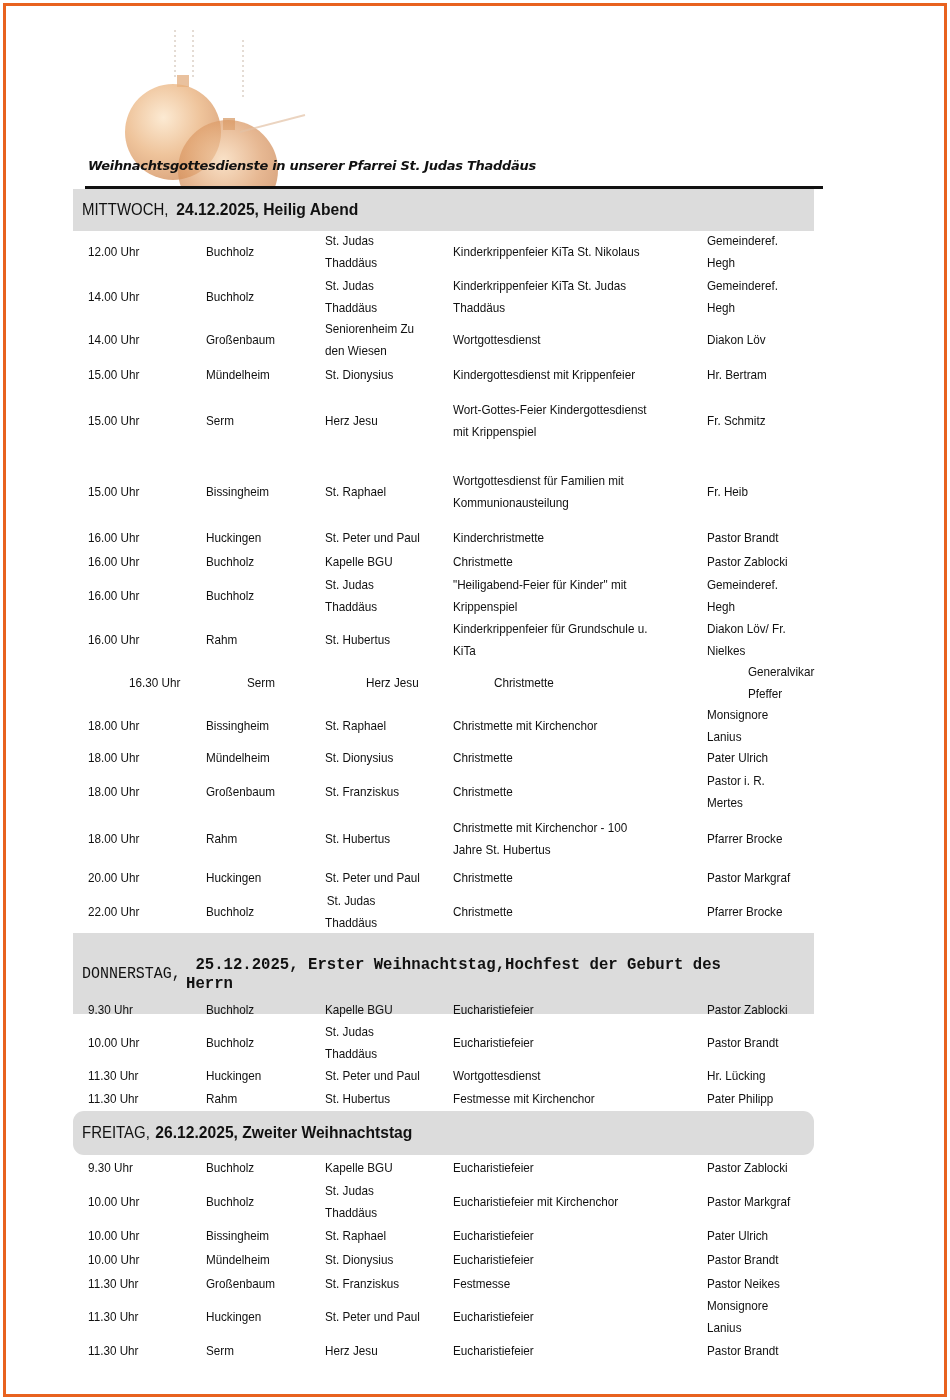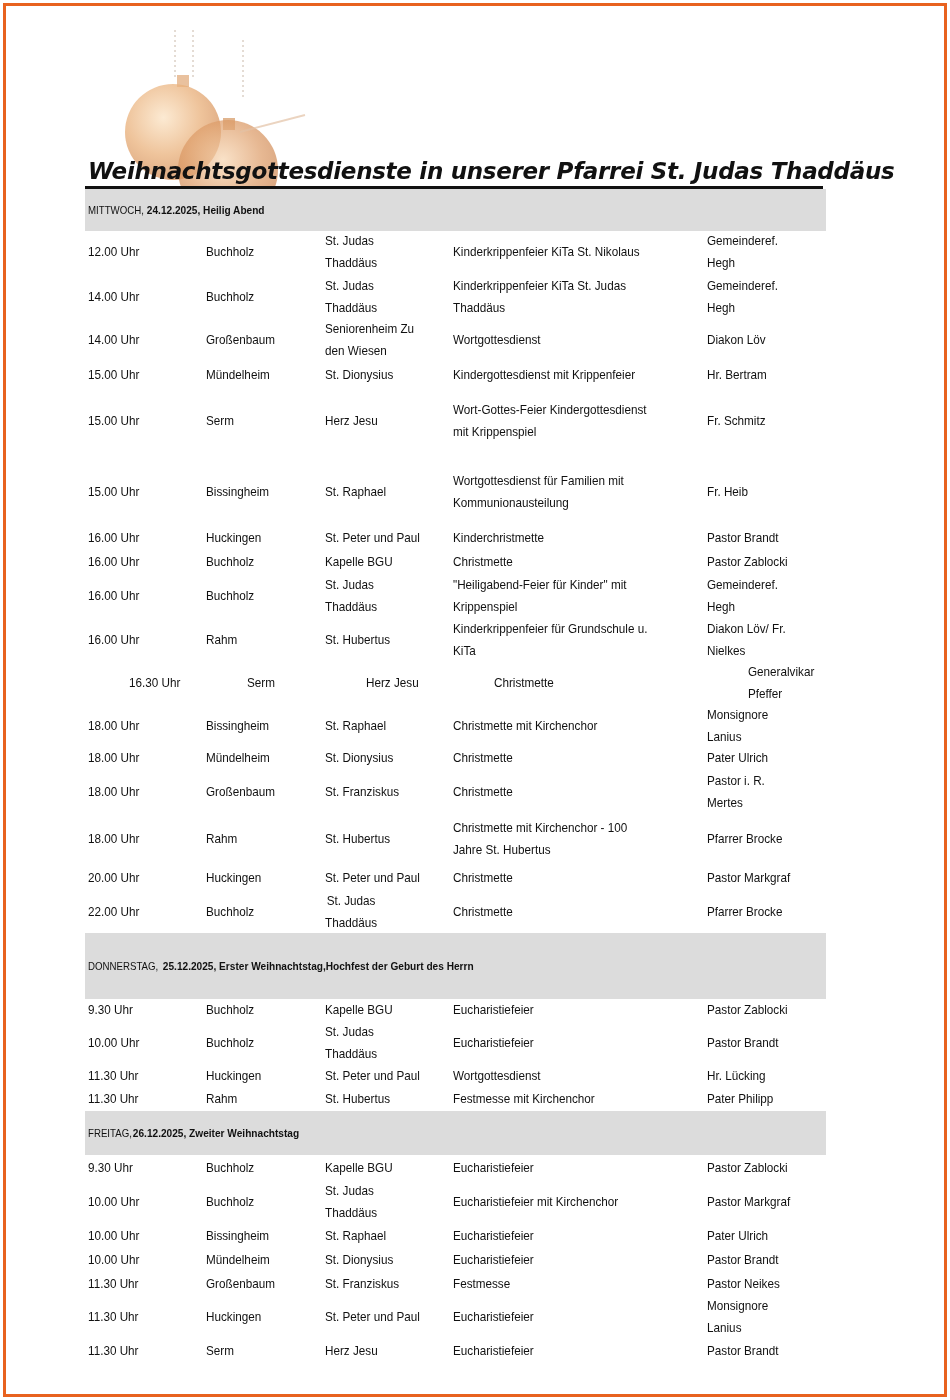--- a/index.html
+++ b/index.html
@@ -1,21 +1,21 @@
 <!DOCTYPE html>
 <html><head>
 <meta charset="utf-8">
 <style>
   html, body { margin: 0; padding: 0; background: #ffffff; }
   body { width: 950px; height: 1400px; position: relative; overflow: hidden; font-family: "Liberation Sans", sans-serif; color: #111; }
   .frame { position: absolute; left: 3px; top: 3px; width: 938px; height: 1388px; border: 3px solid #e8621f; box-sizing: content-box; }
   .ornament { position: absolute; left: 115px; top: 20px; width: 200px; height: 230px; pointer-events: none; }
-  .title { position: absolute; left: 88px; top: 158px; font-family: "DejaVu Sans", sans-serif; font-style: italic; font-weight: bold; font-size: 23px; letter-spacing: -0.3px; color: #111; }
+  .title { position: absolute; left: 88px; top: 158px; font-family: "DejaVu Sans", sans-serif; font-style: italic; font-weight: bold; font-size: 13px; letter-spacing: -0.3px; color: #111; }
   .title-rule { position: absolute; left: 85px; top: 186px; width: 738px; height: 3px; background: #111; }
-  .day-header { position: absolute; left: 85px; width: 741px; background: #dcdcdc; display: flex; align-items: center; padding-left: 3px; box-sizing: border-box; font-size: 11px; }
+  .day-header { position: absolute; left: 73px; width: 741px; background: #dcdcdc; display: flex; align-items: center; padding-left: 9px; box-sizing: border-box; font-size: 17px; }
   .day-header .weekday { font-weight: normal; transform: scaleX(0.88); transform-origin: left; display: inline-block; }
   .day-header .rest { font-weight: bold; }
   .row { position: absolute; left: 0; width: 950px; font-size: 13px; line-height: 22px; }
   .cell { position: absolute; top: 0; display: flex; align-items: center; height: 100%; transform: scaleX(0.9); transform-origin: left center; white-space: nowrap; }
   .cell span { display: block; }
   .c-time { left: 88px; }
   .c-place { left: 206px; }
   .c-church { left: 325px; }
   .c-event { left: 453px; }
   .c-lead { left: 707px; }
@@ -526,21 +526,21 @@
         <div>
           <span>Christmette</span>
         </div>
       </div>
       <div class="cell c-lead">
         <div>
           <span>Pfarrer Brocke</span>
         </div>
       </div>
     </div>
-    <div class="day-header" style="top: 933px; height: 66px;">
+    <div class="day-header" style="top: 933px; height: 81px; font-family: Liberation Mono, monospace;">
       <span class="weekday">DONNERSTAG,</span>
       <span class="rest" style="transform: scaleX(0.92); transform-origin: left center; display: inline-block; margin-left: -8px;">&nbsp;25.12.2025, Erster Weihnachtstag,Hochfest der Geburt des Herrn</span>
     </div>
     <div class="row" style="top: 999px; height: 22px;">
       <div class="cell c-time">
         <div>
           <span>9.30 Uhr</span>
         </div>
       </div>
       <div class="cell c-place">
@@ -639,21 +639,21 @@
         <div>
           <span>Festmesse mit Kirchenchor</span>
         </div>
       </div>
       <div class="cell c-lead">
         <div>
           <span>Pater Philipp</span>
         </div>
       </div>
     </div>
-    <div class="day-header" style="top: 1111px; height: 44px;">
+    <div class="day-header" style="top: 1111px; height: 44px; border-radius: 11px;">
       <span class="weekday">FREITAG,</span>
       <span class="rest" style="transform: scaleX(0.92); transform-origin: left center; display: inline-block; margin-left: -8px;">&nbsp;26.12.2025, Zweiter Weihnachtstag</span>
     </div>
     <div class="row" style="top: 1157px; height: 22px;">
       <div class="cell c-time">
         <div>
           <span>9.30 Uhr</span>
         </div>
       </div>
       <div class="cell c-place">

